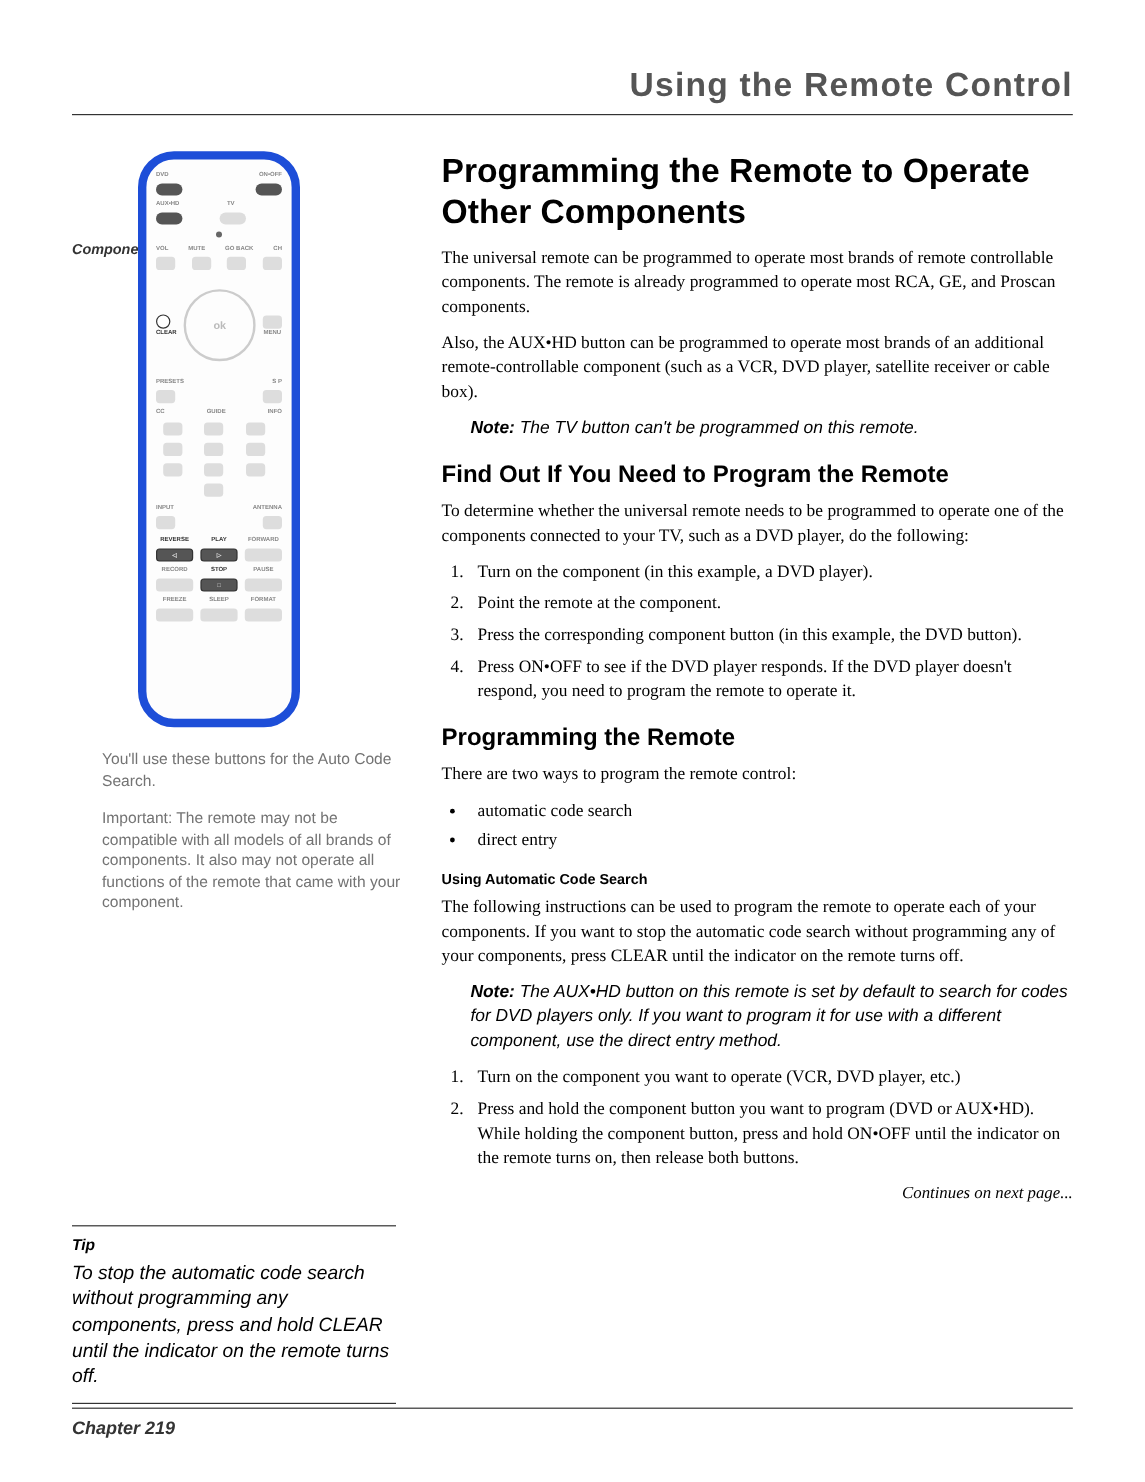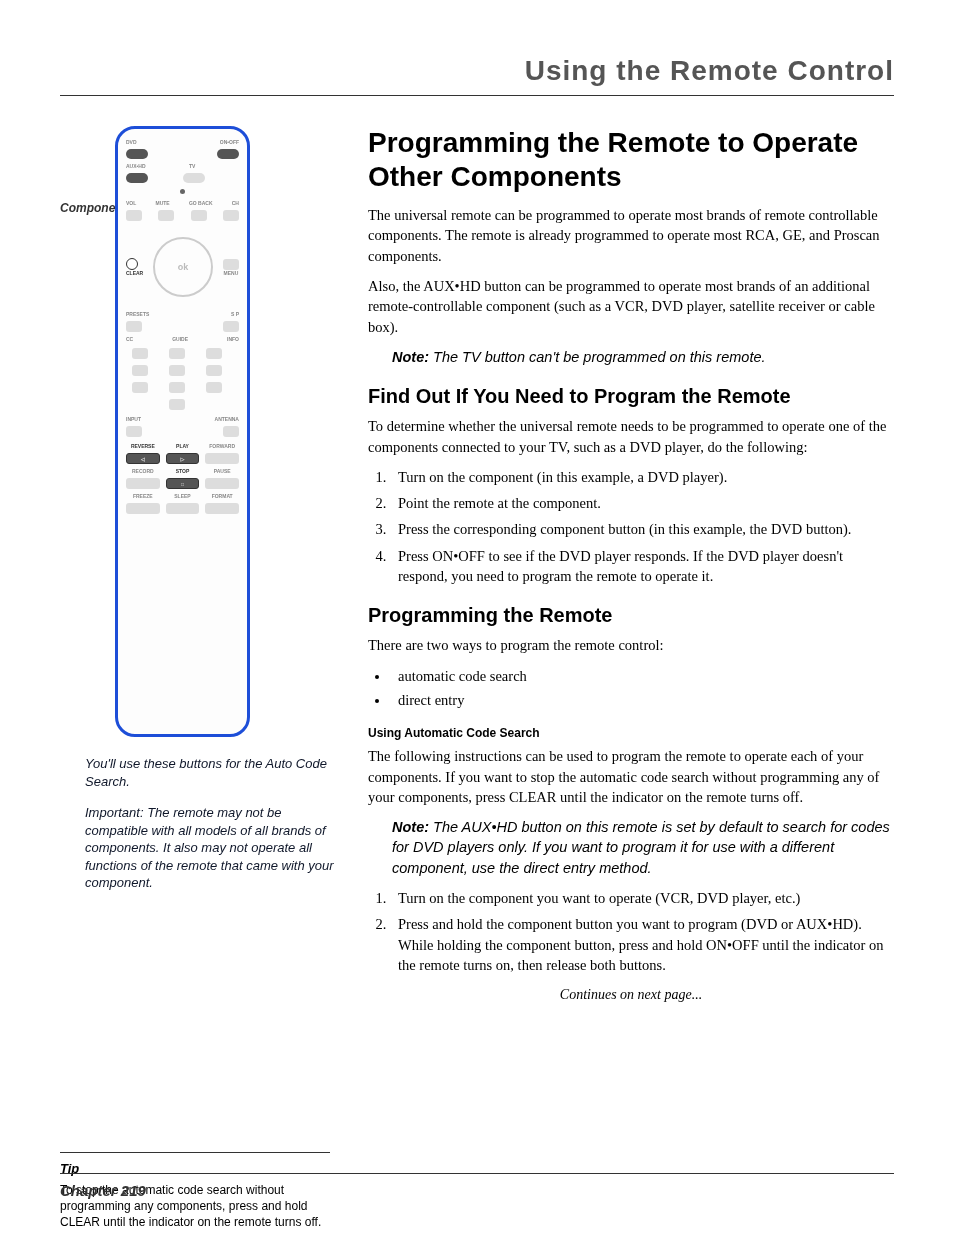--- a/index.html
+++ b/index.html
@@ -40,23 +40,23 @@
   .indicator-line {
     position: absolute;
     left: 5px;
     top: 82px;
     width: 45px;
     height: 1px;
     background: #555;
   }
   .remote {
     width: 135px;
-    height: 611px;
-    border: 3px solid #1d4ed8;
-    border-radius: 20px;
+    height: 480px;
+    border: 7px solid #1d4ed8;
+    border-radius: 30px;
     background: #fdfdfd;
     position: relative;
     padding: 10px 8px;
     font-size: 5px;
     color: #999;
     font-family: Arial, sans-serif;
     font-weight: bold;
   }
   .remote .row { display: flex; justify-content: space-between; align-items: center; margin-bottom: 4px; }
   .btn-pill { width: 22px; height: 10px; border-radius: 5px; background: #ddd; }
@@ -70,40 +70,39 @@
   }
   .clear-btn { width: 12px; height: 12px; border-radius: 50%; border: 1.5px solid #333; background:#fff; }
   .numgrid { display: grid; grid-template-columns: repeat(3, 1fr); gap: 6px 10px; margin: 6px 6px; }
   .playgrid { display: grid; grid-template-columns: repeat(3, 1fr); gap: 4px 6px; margin-top: 6px; }
   .btn-play { height: 11px; border-radius: 3px; background: #ddd; text-align:center; font-size:5px; color:#888; line-height:11px;}
   .btn-play.dark { background: #555; color:#ddd; border:1px solid #333;}
   .lbl { text-align: center; font-size: 5px; color: #888; display:block; }
 
   .sidebar-caption {
     font-family: Arial, Helvetica, sans-serif;
-    font-style: italic;
     font-size: 13px;
     line-height: 1.35;
-    color: #0f172a;
+    color: #737373;
     margin-top: 10px;
     margin-left: 25px;
     margin-right: 0;
   }
   .sidebar-caption + .sidebar-caption { margin-top: 14px; }
 
   .tip-block {
     border-top: 1px solid #333;
     border-bottom: 1px solid #333;
     margin-top: 260px;
     margin-right: 10px;
     padding: 8px 0 10px 0;
     font-family: Arial, Helvetica, sans-serif;
   }
   .tip-title { font-style: italic; font-weight: bold; font-size: 13px; margin-bottom: 6px; }
-  .tip-body { font-size: 12px; line-height: 1.35; }
+  .tip-body { font-style: italic; font-size: 16px; line-height: 1.35; }
 
   h1.main-title {
     font-family: Arial, Helvetica, sans-serif;
     font-weight: bold;
     font-size: 28px;
     line-height: 1.2;
     margin-bottom: 12px;
   }
   h2.sub {
     font-family: Arial, Helvetica, sans-serif;
@@ -127,21 +126,21 @@
     line-height: 1.4;
     margin-left: 24px;
     margin-bottom: 10px;
     margin-top: 4px;
   }
   .note b { font-weight: bold; }
   ol.steps { list-style: decimal; margin-left: 22px; margin-bottom: 10px; }
   ol.steps li { font-size: 14.5px; line-height: 1.4; padding-left: 8px; margin-bottom: 6px; }
   ul.bul { list-style: disc; margin-left: 22px; margin-bottom: 8px; }
   ul.bul li { font-size: 14.5px; line-height: 1.4; padding-left: 8px; margin-bottom: 4px; }
-  .continues { text-align: center; font-style: italic; font-size: 14px; margin-top: 12px; }
+  .continues { text-align: right; font-style: italic; font-size: 14px; margin-top: 12px; }
 
   .footer {
     position: absolute;
     bottom: 36px;
     left: 60px;
     right: 60px;
     border-top: 1px solid #333;
     padding-top: 8px;
     display: flex;
     justify-content: flex-start;

